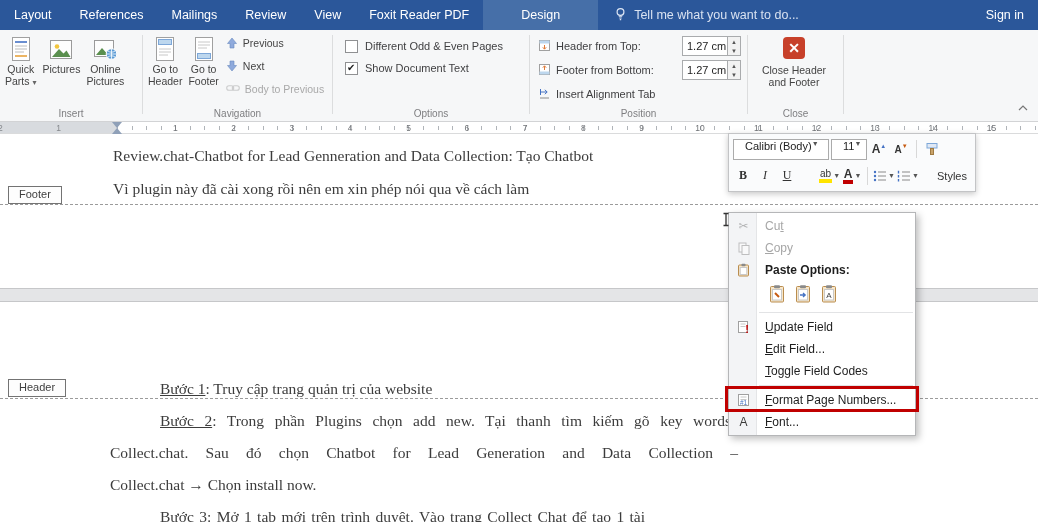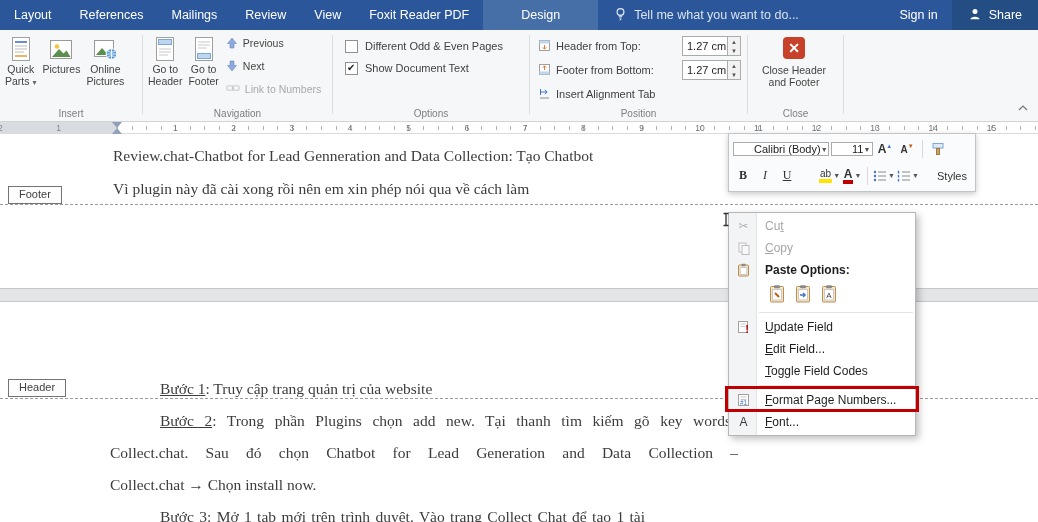--- a/index.html
+++ b/index.html
@@ -59,21 +59,21 @@
   .dline { position:absolute; font-size:15.5px; line-height:20px; white-space:nowrap; }
   .dline.just { white-space:normal; text-align:justify; text-align-last:justify; }
   .ul { text-decoration:underline; }
   .dashline { position:absolute; left:0; right:0; border-top:1px dashed #9b9b9b; }
   .tag { position:absolute; font-family:"Liberation Sans",sans-serif; font-size:11px; color:#3f3f3f; background:#fdfdfd; border:1px solid #737373; padding:1px 10px 2px; line-height:13px; }
   .pagegap { position:absolute; left:0; right:0; top:154px; height:14px; background:#e4e5e7; border-top:1px solid #c6c7c9; border-bottom:1px solid #c6c7c9; }
 
   
   .minibar { position:absolute; left:728px; top:133px; width:248px; height:59px; background:#fafbfc; border:1px solid #c3c4c6; box-shadow:0 2px 6px rgba(0,0,0,.22); display:flex; flex-direction:column; padding:3px 4px; gap:2px; z-index:5; }
   .mrow { display:flex; align-items:center; gap:2px; flex:1; }
-  .fontbox { width:96px; height:14px; border:1px solid #ababab; background:#fff; font-size:11px; display:flex; align-items:center; padding:0 20px; color:#222; white-space:nowrap; }
+  .fontbox { width:96px; height:21px; border:1px solid #ababab; background:#fff; font-size:11px; display:flex; padding:0 11px; color:#222; white-space:nowrap; }
   .fontbox .dd { margin-left:auto; font-size:7px; color:#555; }
   .fontbox.size { width:36px; }
   .mbtn { min-width:20px; height:20px; display:flex; align-items:center; justify-content:center; font-size:12px; color:#333; gap:1px; }
   .mbtn .dd { font-size:7px; color:#555; }
   .afont { font-weight:bold; position:relative; font-size:12px; }
   .afont i { font-style:normal; font-size:6px; position:relative; top:-5px; color:#4472c4; }
   .bold-b { font-weight:bold; font-family:"Liberation Serif",serif; }
   .ital-i { font-style:italic; font-family:"Liberation Serif",serif; }
   .und-u { text-decoration:underline; font-family:"Liberation Serif",serif; }
   .hl { font-size:10px; line-height:10px; border-bottom:4px solid #ffe400; padding:0 1px;margin-left:20px; }
@@ -112,29 +112,20 @@
       <span>
         <svg width="13" height="14" viewBox="0 0 13 14">
             <circle cx="6.5" cy="5" r="3.4" fill="none" stroke="#dfe7f5" stroke-width="1.2"></circle>
             <path d="M4.8 9.3 h3.4 M5.3 11 h2.4 M5.8 12.6 h1.4" stroke="#dfe7f5" stroke-width="1.1" fill="none"></path>
           </svg>
       </span>
       <span>Tell me what you want to do...</span>
     </div>
     <div class="spacer"></div>
     <div class="signin">Sign in</div>
-    <div class="share">
-      <span>
-        <svg width="14" height="14" viewBox="0 0 14 14">
-            <circle cx="7" cy="4.6" r="2.5" fill="#fff"></circle>
-            <path d="M2.4 12.2 c0-3.4 9.2-3.4 9.2 0 Z" fill="#fff"></path>
-          </svg>
-      </span>
-      <span>Share</span>
-    </div>
   </header>
 
   <div class="ribbon">
 
     <section class="rgroup" style="width:142px;">
       <div class="grow">
         <div class="bigbtn">
           <span class="icon">
             <svg width="22" height="26" viewBox="0 0 22 26">
                 <rect x="2.5" y="1.5" width="17" height="23" fill="#fff" stroke="#a0a0a0"></rect>
@@ -210,21 +201,21 @@
             <span><svg width="12" height="12" viewBox="0 0 12 12">
                   <path d="M6 11 L10.5 5.5 H8 V1 H4 V5.5 H1.5 Z" fill="#8faadc" stroke="#6a8cc0" stroke-width="0.6"></path>
                 </svg></span>
             <span>Next</span>
           </div>
           <div class="smallbtn disabled">
             <span><svg width="14" height="10" viewBox="0 0 14 10">
                   <rect x="0.7" y="2.7" width="7" height="4.6" rx="2.3" fill="none" stroke="#9a9a9a" stroke-width="1.1"></rect>
                   <rect x="6.3" y="2.7" width="7" height="4.6" rx="2.3" fill="none" stroke="#9a9a9a" stroke-width="1.1"></rect>
                 </svg></span>
-            <span>Link to Numbers</span>
+            <span>Body to Previous</span>
           </div>
         </div>
       </div>
       <div class="glabel">Navigation</div>
     </section>
     <div class="gdiv"></div>
 
     <section class="rgroup" style="width:196px;">
       <div class="optcol">
         <label class="optrow">

